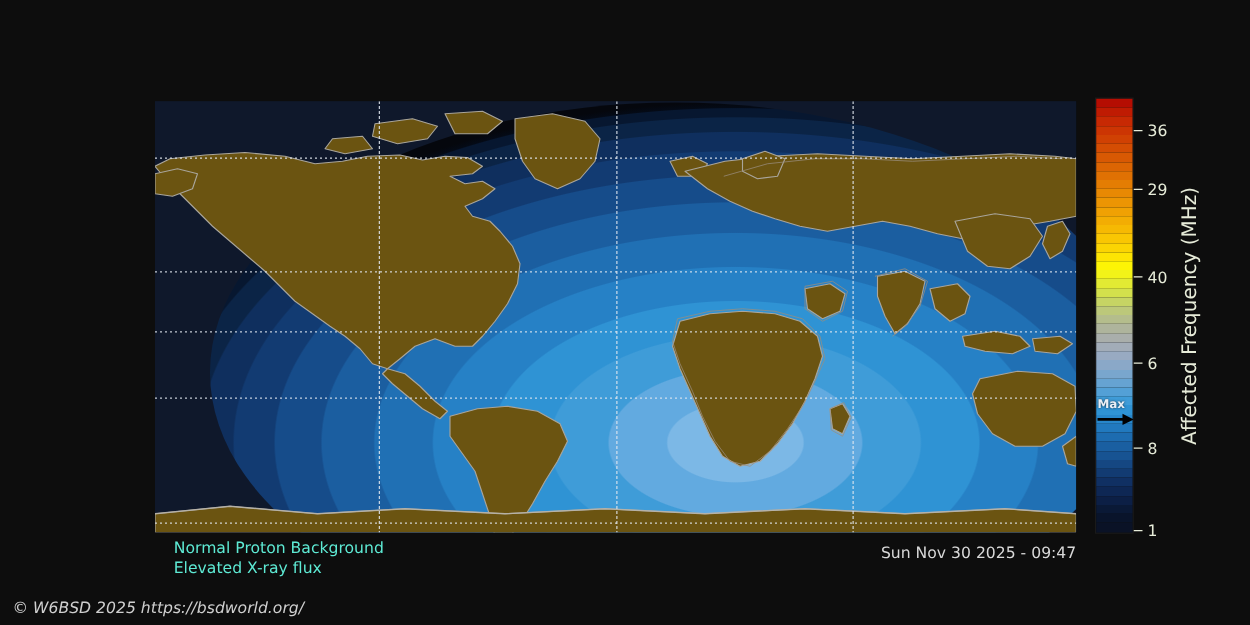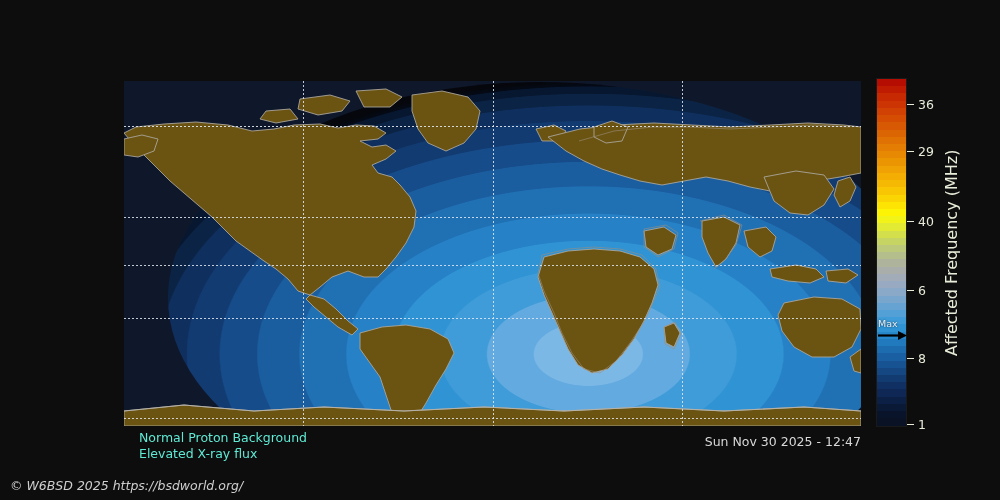--- a/index.html
+++ b/index.html
@@ -51,20 +51,21 @@
     writing-mode:vertical-rl;transform:rotate(180deg);
     display:flex;align-items:center;justify-content:center;white-space:nowrap;
   }
   .cb-max{
     position:absolute;left:877px;top:319px;width:30px;height:24px;
     pointer-events:none;
   }
   .cb-max .mx-label{
     position:absolute;left:1px;top:0;color:#e9eef5;font-size:9.5px;line-height:10px;
     text-shadow:0 0 2px rgba(0,0,0,.7);
+    font-weight:bold;
   }
   .cb-max .mx-arrow{position:absolute;left:0;top:11px;width:30px;height:11px;}
 
   
   .note{
     position:absolute;left:139px;color:#5eead4;font-size:12.5px;white-space:nowrap;
   }
   .note1{top:430px;}
   .note2{top:446px;text-align:center;}
   .stamp{
@@ -296,17 +297,17 @@
         <span class="dash"></span>
         <span>1</span>
       </div>
     </div>
 
   <div class="cb-axis-label">Affected Frequency (MHz)</div>
 
   <div class="note note1">Normal Proton Background</div>
   <div class="note note2">Elevated X-ray flux</div>
 
-  <div class="stamp">Sun Nov 30 2025 - 12:47</div>
+  <div class="stamp">Sun Nov 30 2025 - 09:47</div>
 
   <div class="copyright">© W6BSD 2025 https://bsdworld.org/</div>
 
 </div>
 
 </body></html>

